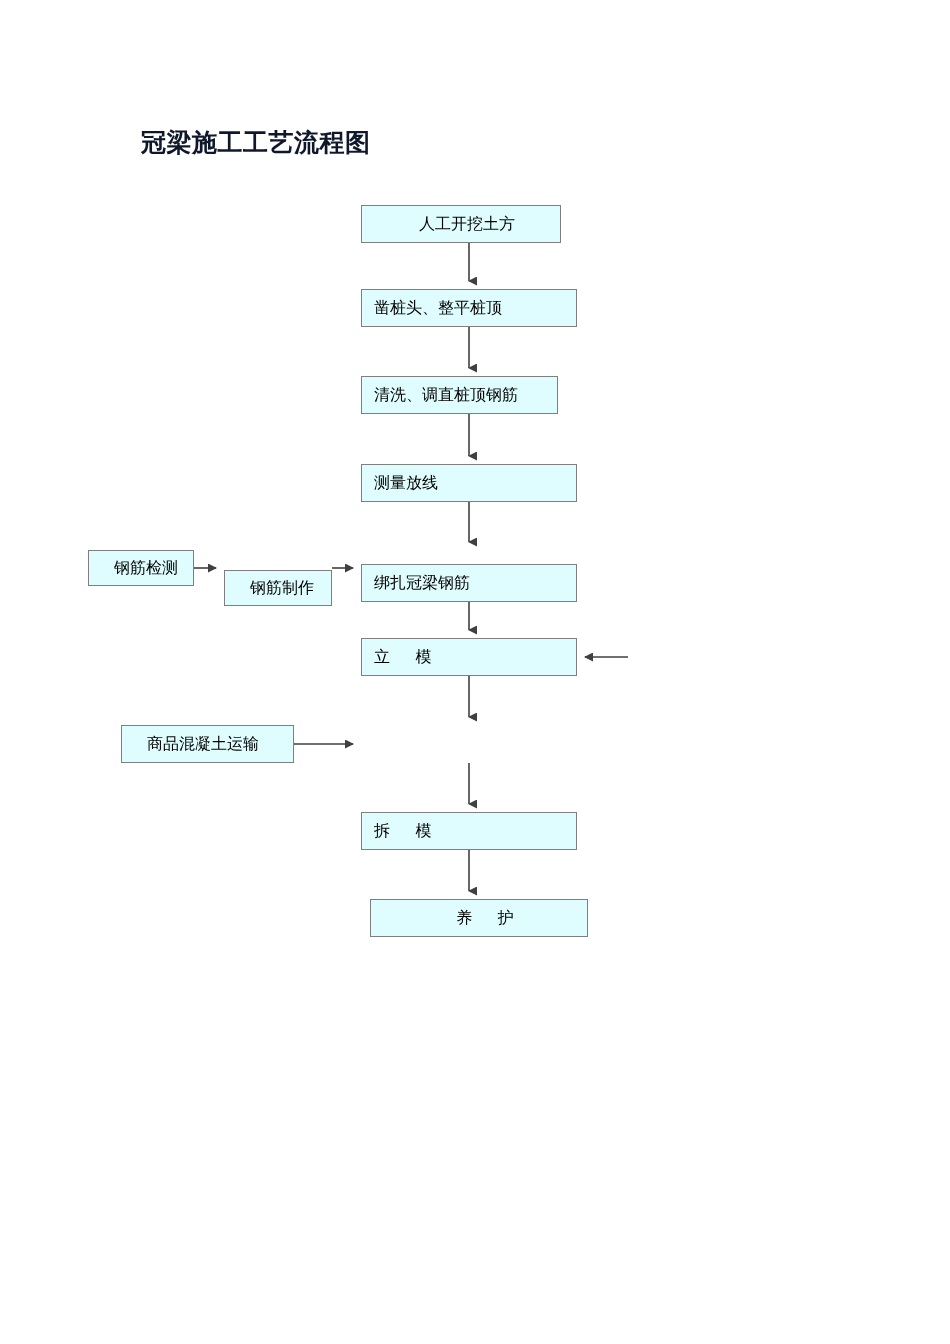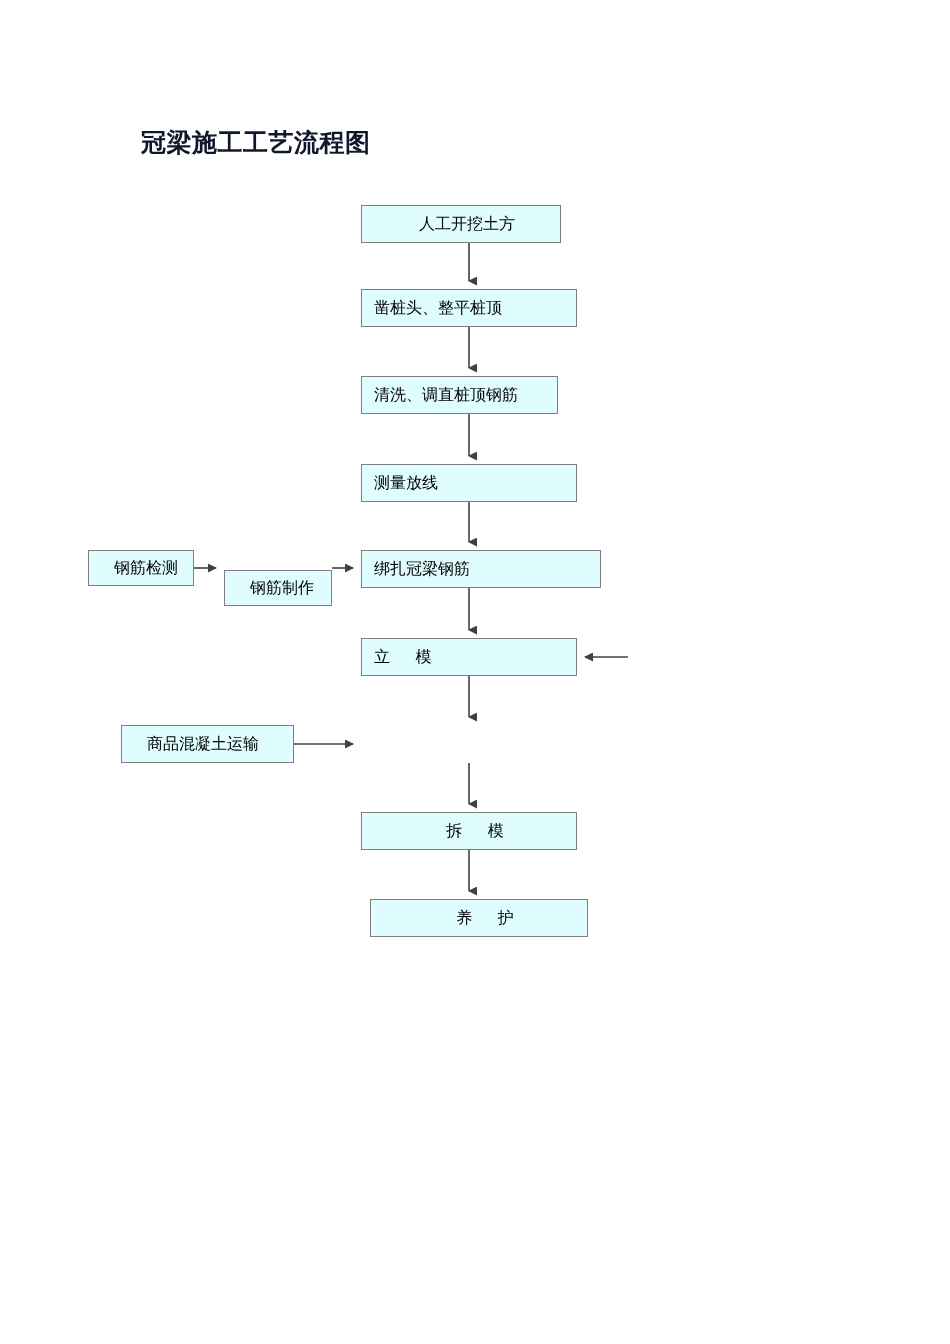--- a/index.html
+++ b/index.html
@@ -132,30 +132,30 @@
   </div>
 
   <div class="node" style="left:361px;top:376px;width:197px;height:38px;">
     <span class="lbl">清洗、调直桩顶钢筋</span>
   </div>
 
   <div class="node" style="left:361px;top:464px;width:216px;height:38px;">
     <span class="lbl">测量放线</span>
   </div>
 
-  <div class="node" style="left:361px;top:550px;width:240px;height:38px;">
+  <div class="node" style="left:361px;top:564px;width:216px;height:38px;">
     <span class="lbl">绑扎冠梁钢筋</span>
   </div>
 
   <div class="node" style="left:361px;top:638px;width:216px;height:38px;">
     <span class="lbl">立     模</span>
   </div>
 
 
-  <div class="node" style="left:361px;top:812px;width:216px;height:38px;justify-content:center;">
+  <div class="node" style="left:361px;top:812px;width:216px;height:38px;">
     <span class="lbl">拆     模</span>
   </div>
 
   <div class="node" style="left:370px;top:899px;width:218px;height:38px;justify-content:center;">
     <span class="lbl">养     护</span>
   </div>
 
   <div class="node centeredpad" style="left:88px;top:550px;width:106px;height:36px;">
     <span class="lbl">钢筋检测</span>
   </div>

